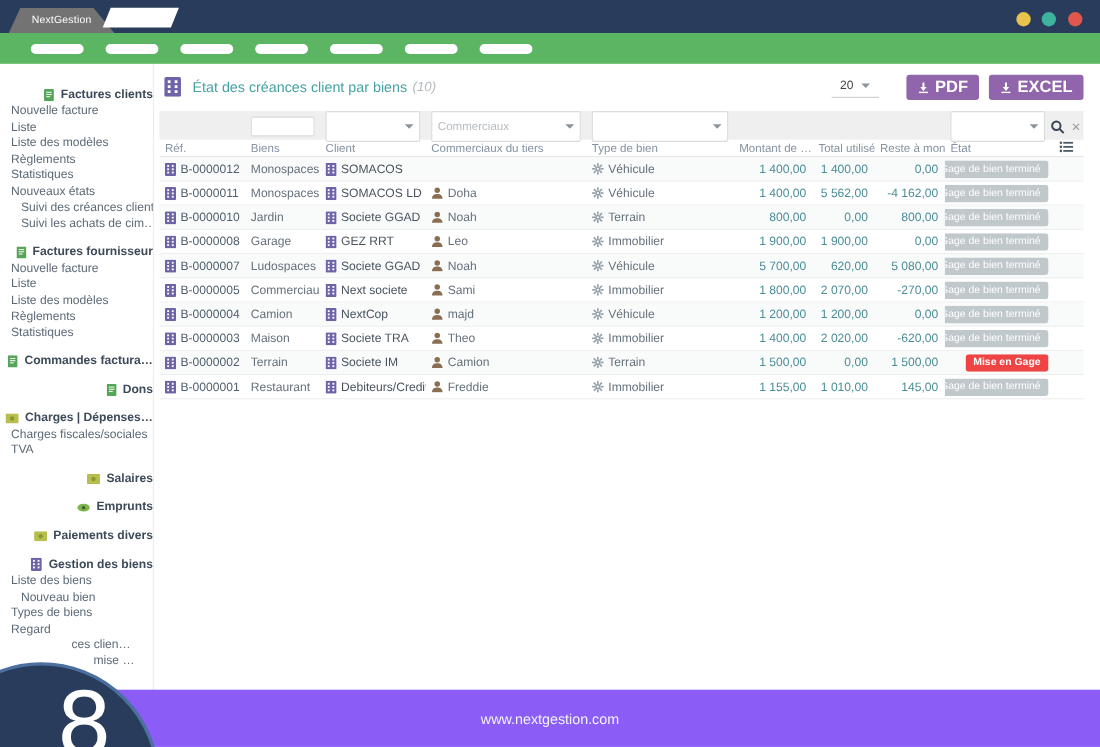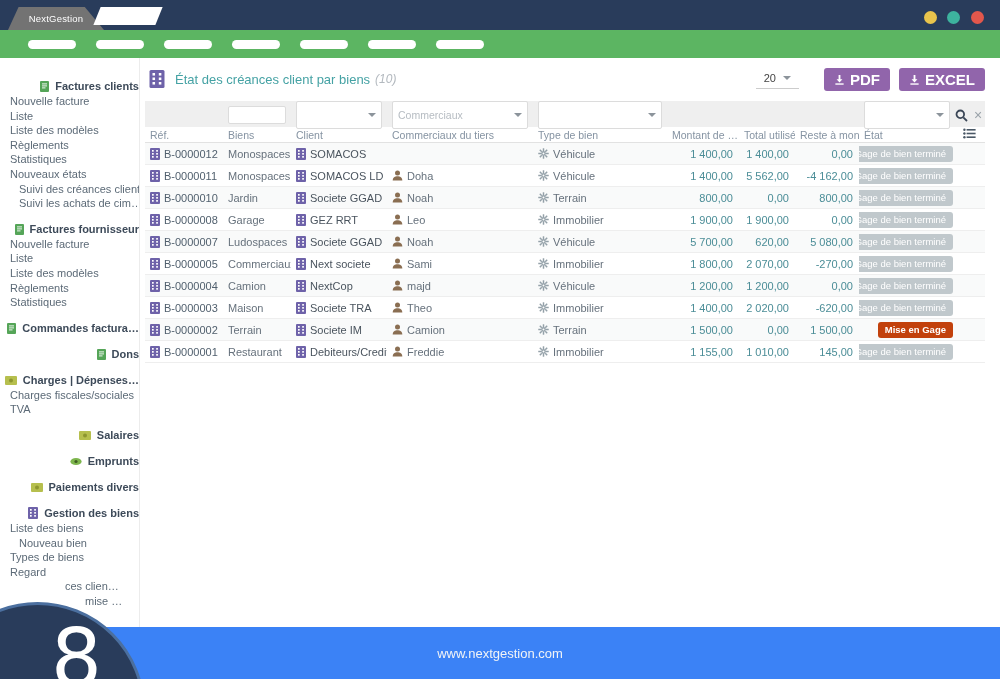--- a/index.html
+++ b/index.html
@@ -56,25 +56,25 @@
   .hc.etat { text-align:left; padding-right:2px; }
   .trow { height:22px; border-bottom:1px solid #eeeeee; cursor:pointer; }
   .trow:nth-child(odd) { background:#f9fafa; }
   .c { padding-left:5px; display:flex; align-items:center; gap:4px; overflow:hidden; white-space:nowrap; color:#66717c; }
   .c.num { justify-content:flex-end; padding-right:6px; color:#4b8d97; }
   .c.etat { justify-content:flex-end; padding-right:2px; }
   .c a { color:#51606e; text-decoration:none; }
   .c .cname { color:#4a545e; }
   .badge { border-radius:3px; color:#fff; font-size:9.5px; padding:2.5px 7px; white-space:nowrap; }
   .badge.done { background:#c0c8cc; }
-  .badge.active { background:#c2410c; font-weight:bold; }
+  .badge.active { background:#ef4444; font-weight:bold; }
   .totrow { height:23px; color:#9aa1a8; border-bottom:1px solid #e2e2e2; }
   .totrow .c, .totrow .c.num { color:#9aa1a8; }
   
-  .footer { position:absolute; left:0; right:0; bottom:0; height:52px; background:#3b82f6; z-index:5; display:flex; align-items:center; justify-content:center; color:#f2f4f6; font-size:13px; }
+  .footer { position:absolute; left:0; right:0; bottom:0; height:52px; background:#8b5cf6; z-index:5; display:flex; align-items:center; justify-content:center; color:#f2f4f6; font-size:13px; }
   .wm-circle { position:absolute; left:-70px; top:602px; width:215px; height:215px; border-radius:50%; background:#293c5b; border:3px solid #4b6f9f; z-index:10; display:flex; justify-content:center; }
   .wm-circle span { color:#fff; font-size:80px; line-height:1; padding-top:14px; padding-left:78px; font-family:"DejaVu Sans", sans-serif; }
   .ic { flex:none; }
 </style>
 </head>
 <body>
 
 <div class="topbar">
   <div class="brand-tab">
     <span>NextGestion</span>

